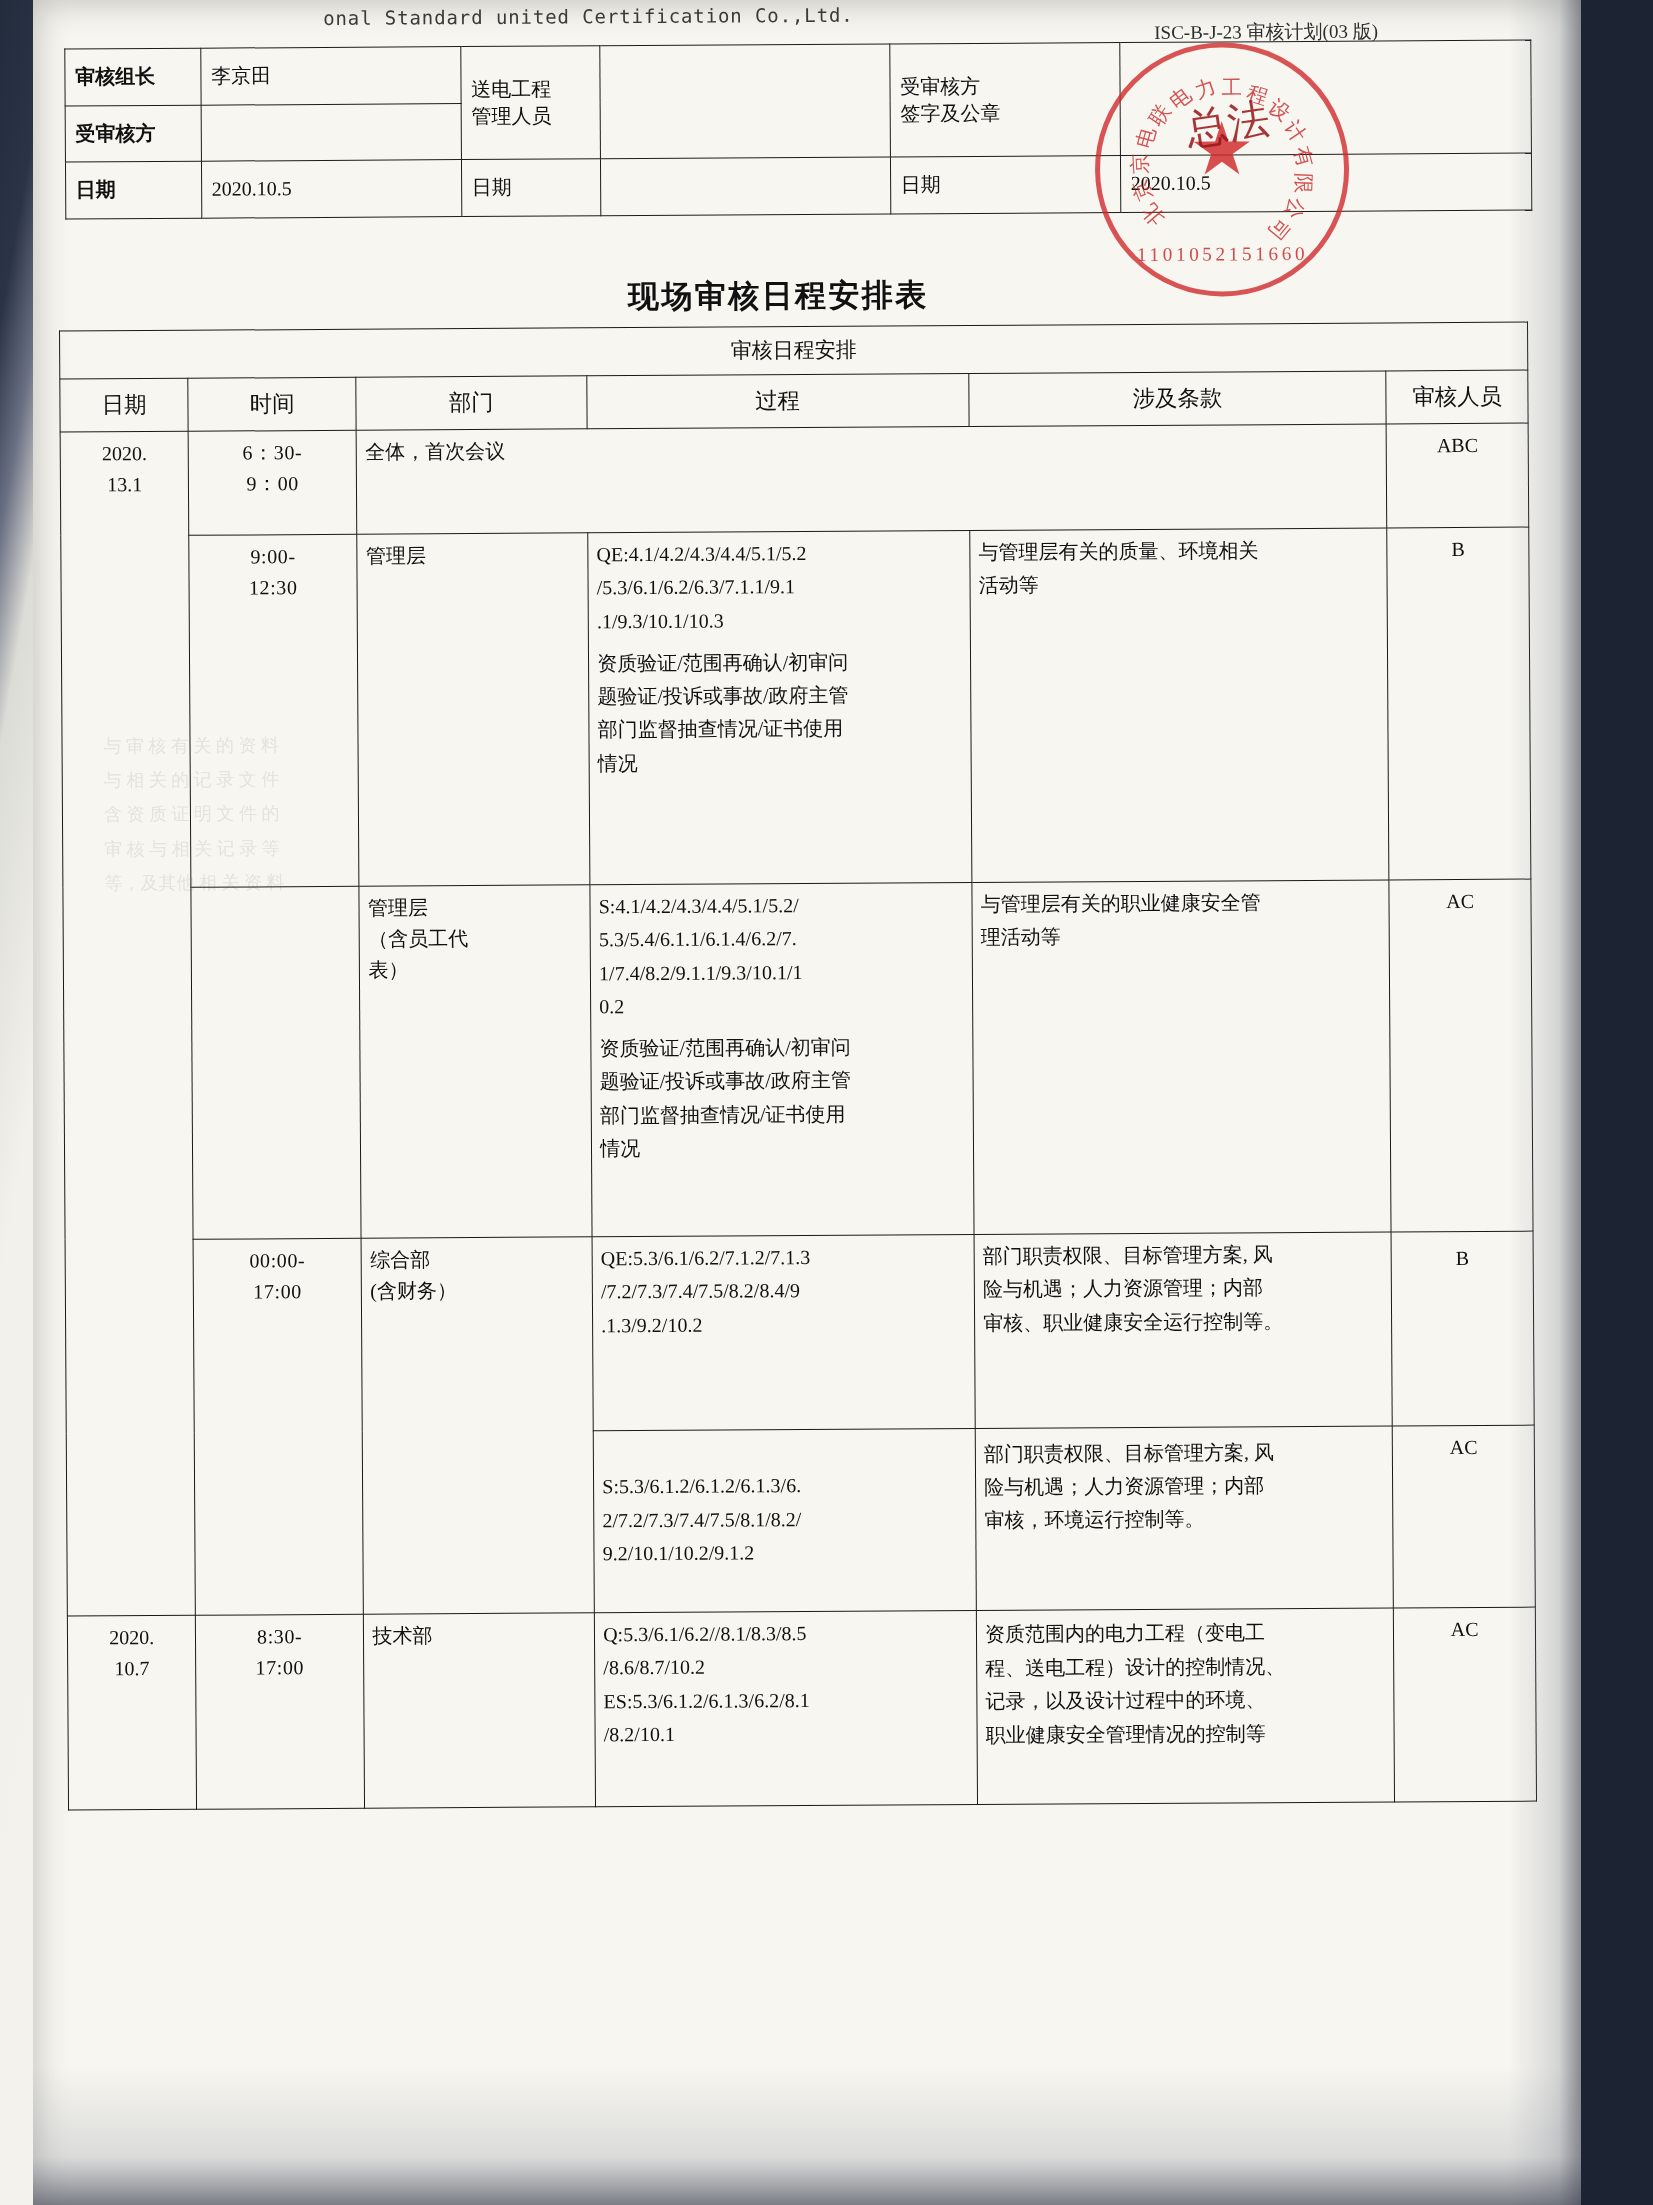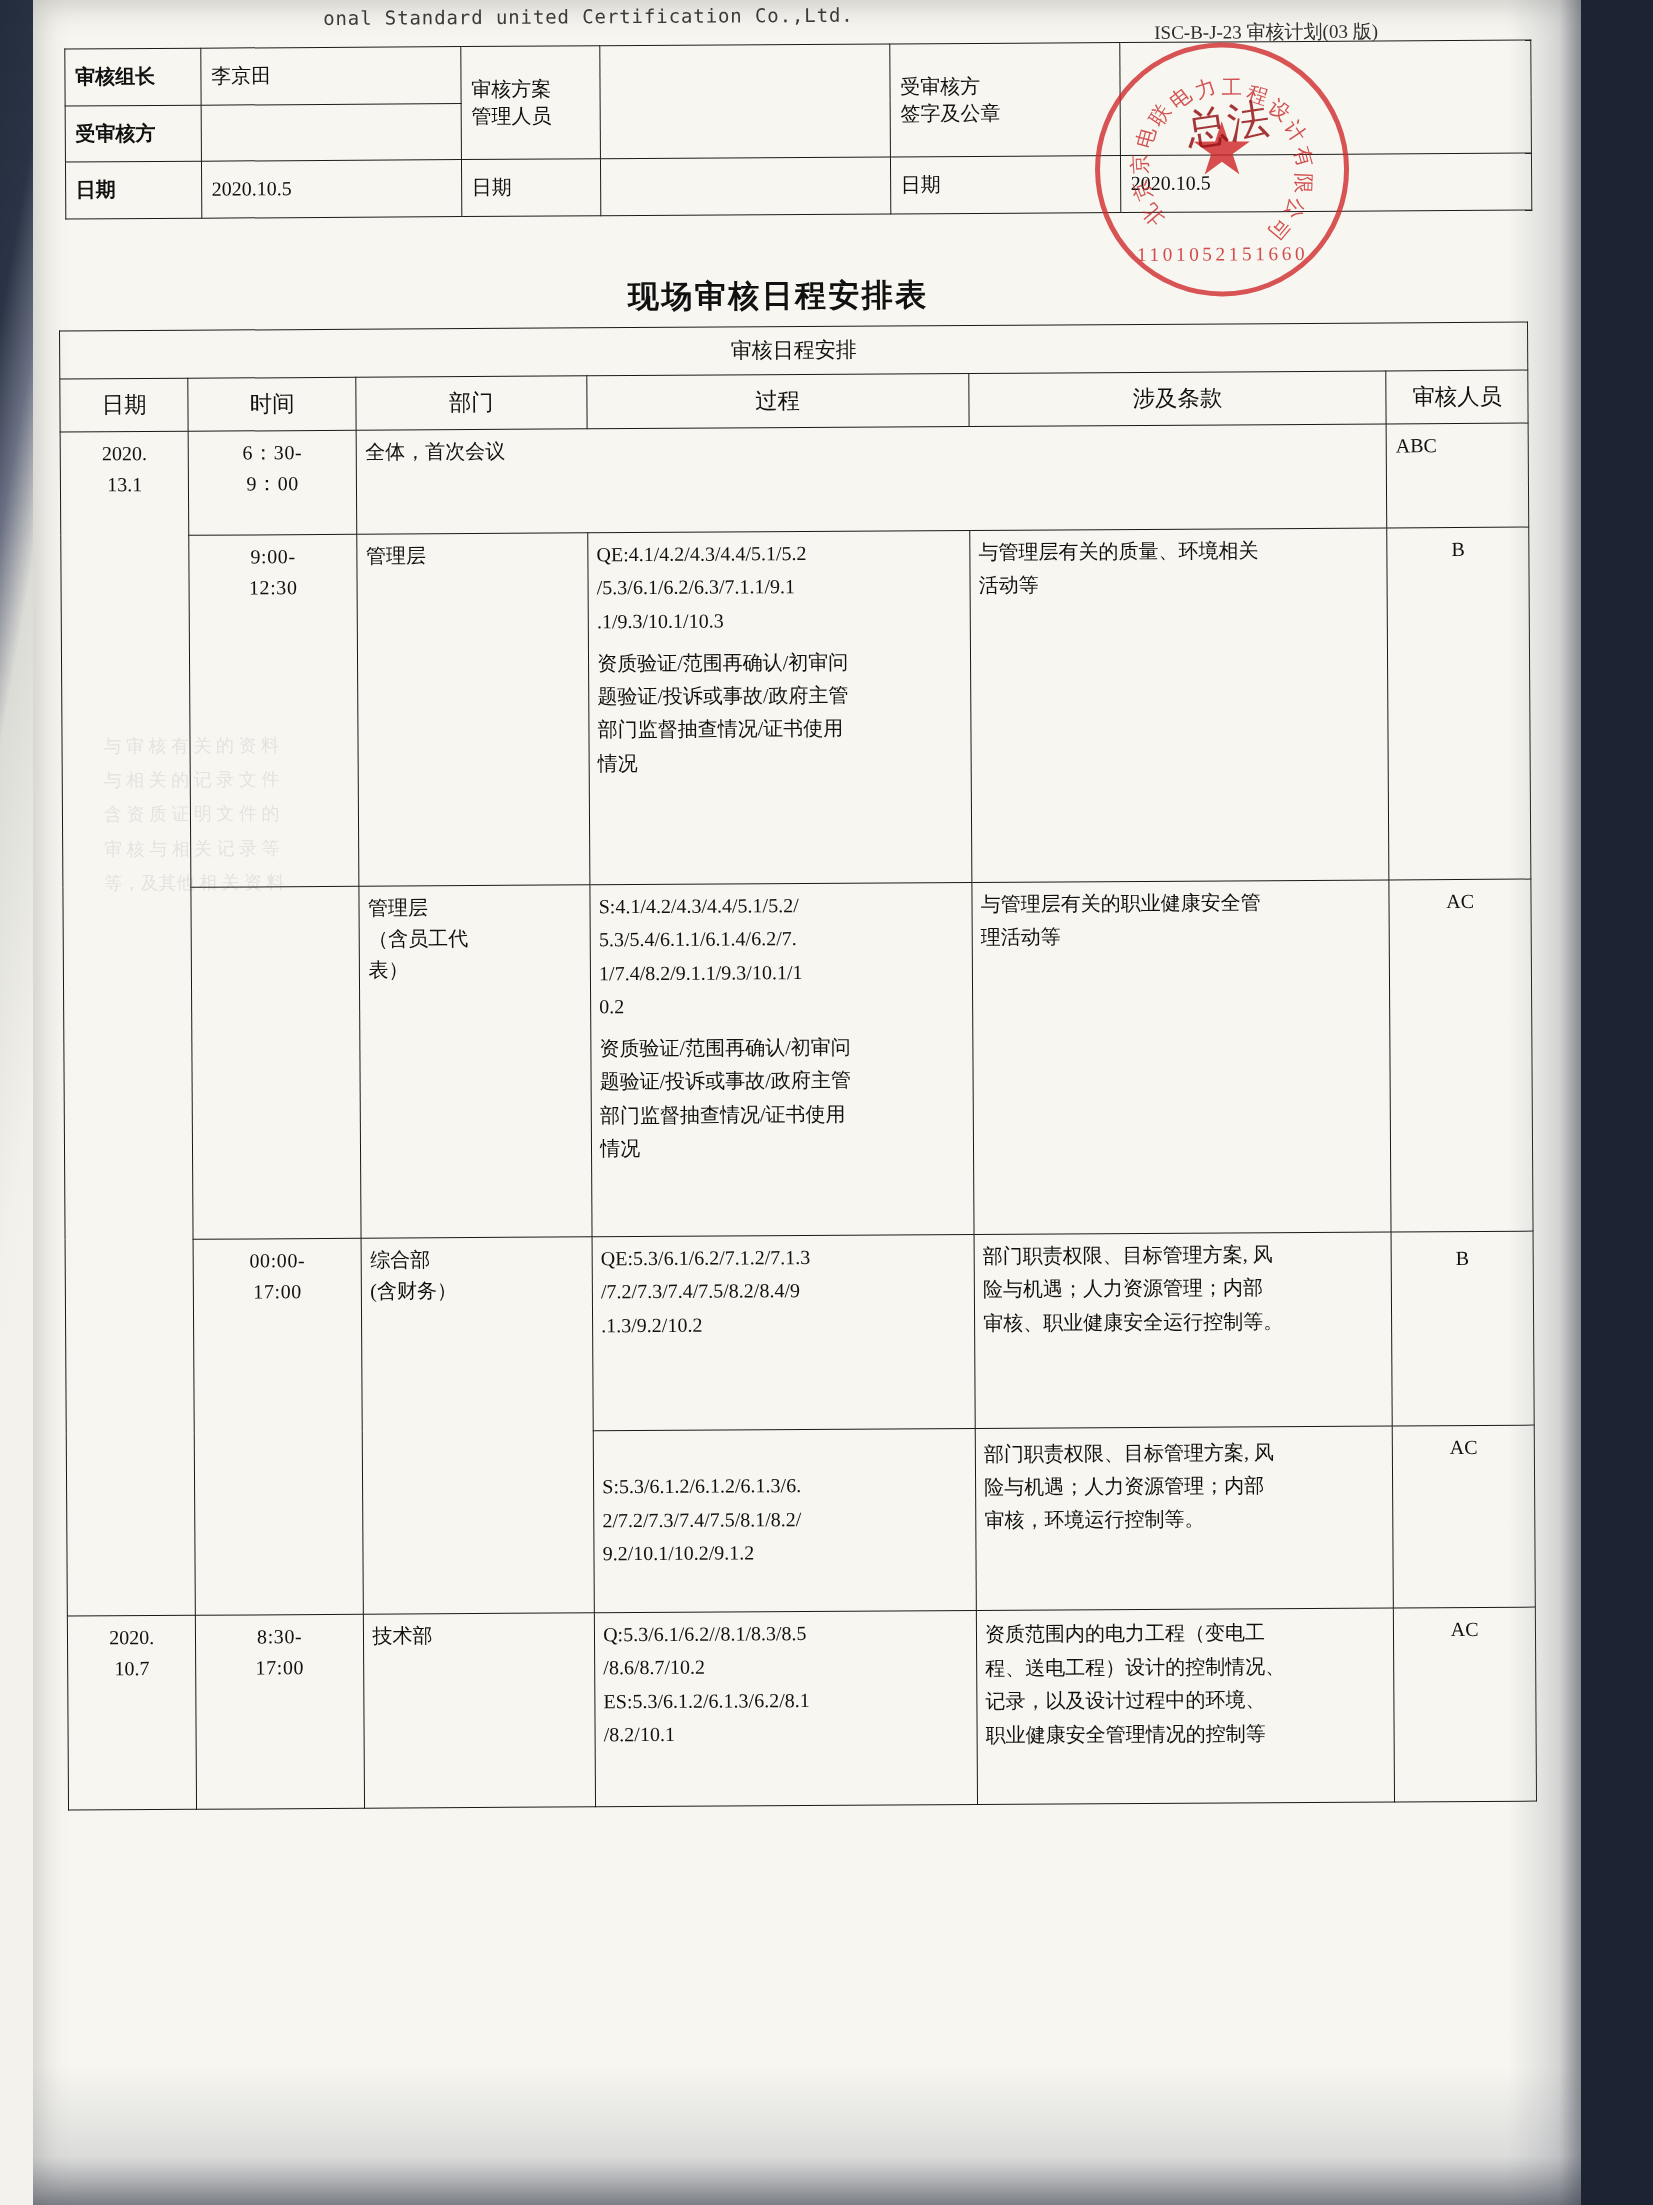--- a/index.html
+++ b/index.html
@@ -175,20 +175,21 @@
     line-height: 1.62;
     vertical-align: middle;
     padding-left: 11px;
   }
   .auditor-cell {
     text-align: center;
     font-size: 21px;
     vertical-align: middle;
   }
   .auditor-top {
+    text-align: center;
     font-size: 21px;
     vertical-align: middle;
   }
   .block-gap { height: 8.5px; }
   .p { margin: 0 0 2.4px 0; }
 
   
   .seal {
     position: absolute;
     left: 1061px;
@@ -275,21 +276,21 @@
           <col style="width:139px">
           <col style="width:290px">
           <col style="width:230px">
           <col style="width:411px">
         </colgroup>
         <tbody>
             <tr>
           <td class="cell-label">审核组长</td>
           <td>李京田</td>
           <td rowspan="2" class="v-mid">
-            <div>审核方案</div>
+            <div>送电工程</div>
             <div>管理人员</div>
           </td>
           <td rowspan="2"></td>
           <td rowspan="2" class="v-mid">
             <div>受审核方</div>
             <div>签字及公章</div>
           </td>
           <td rowspan="2"></td>
         </tr>
         <tr>

